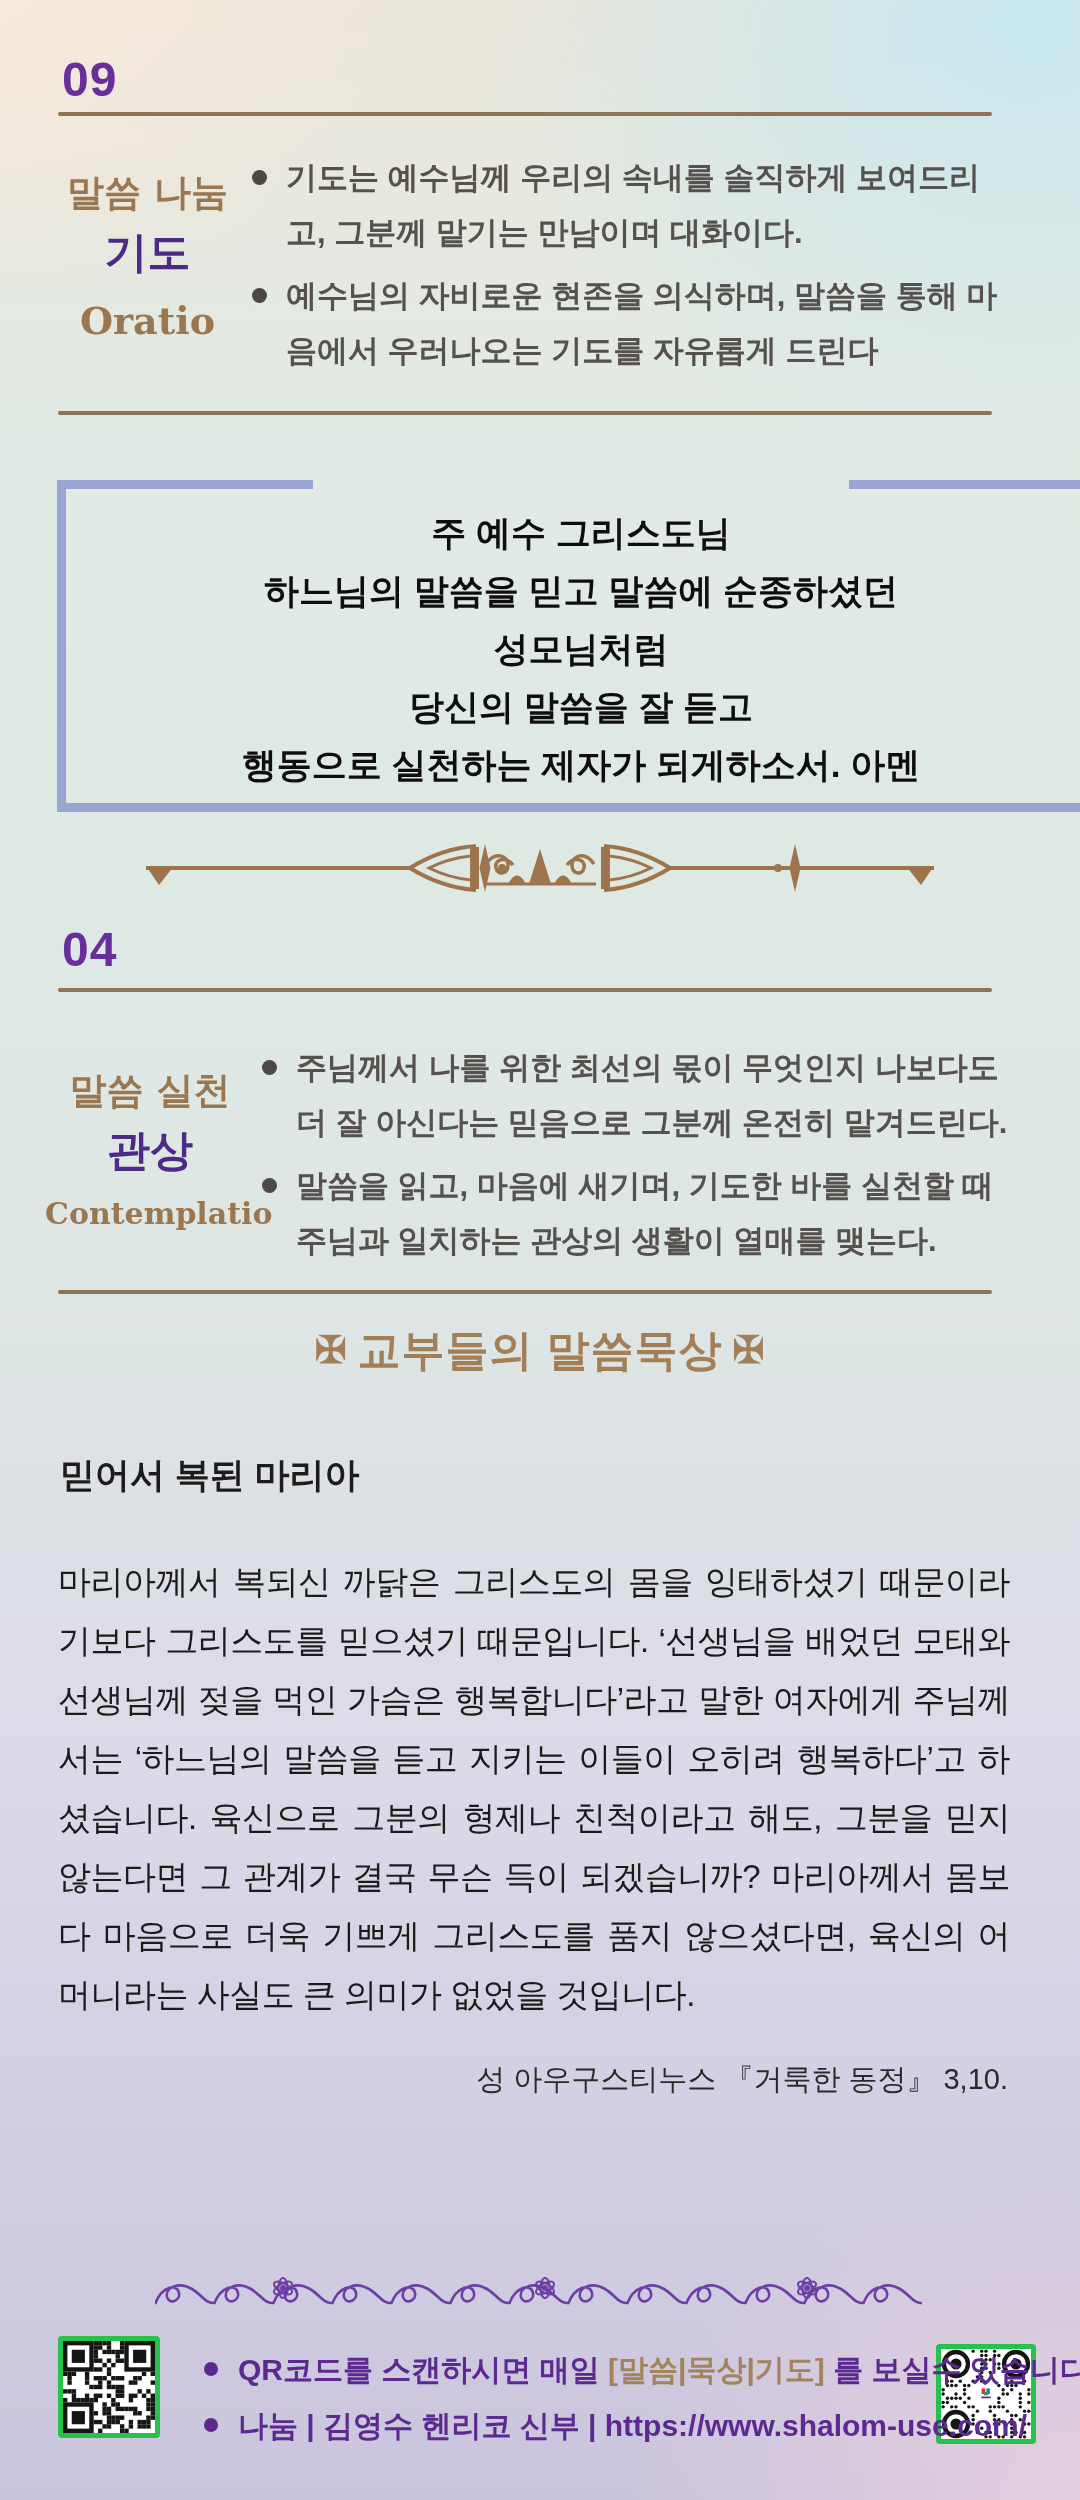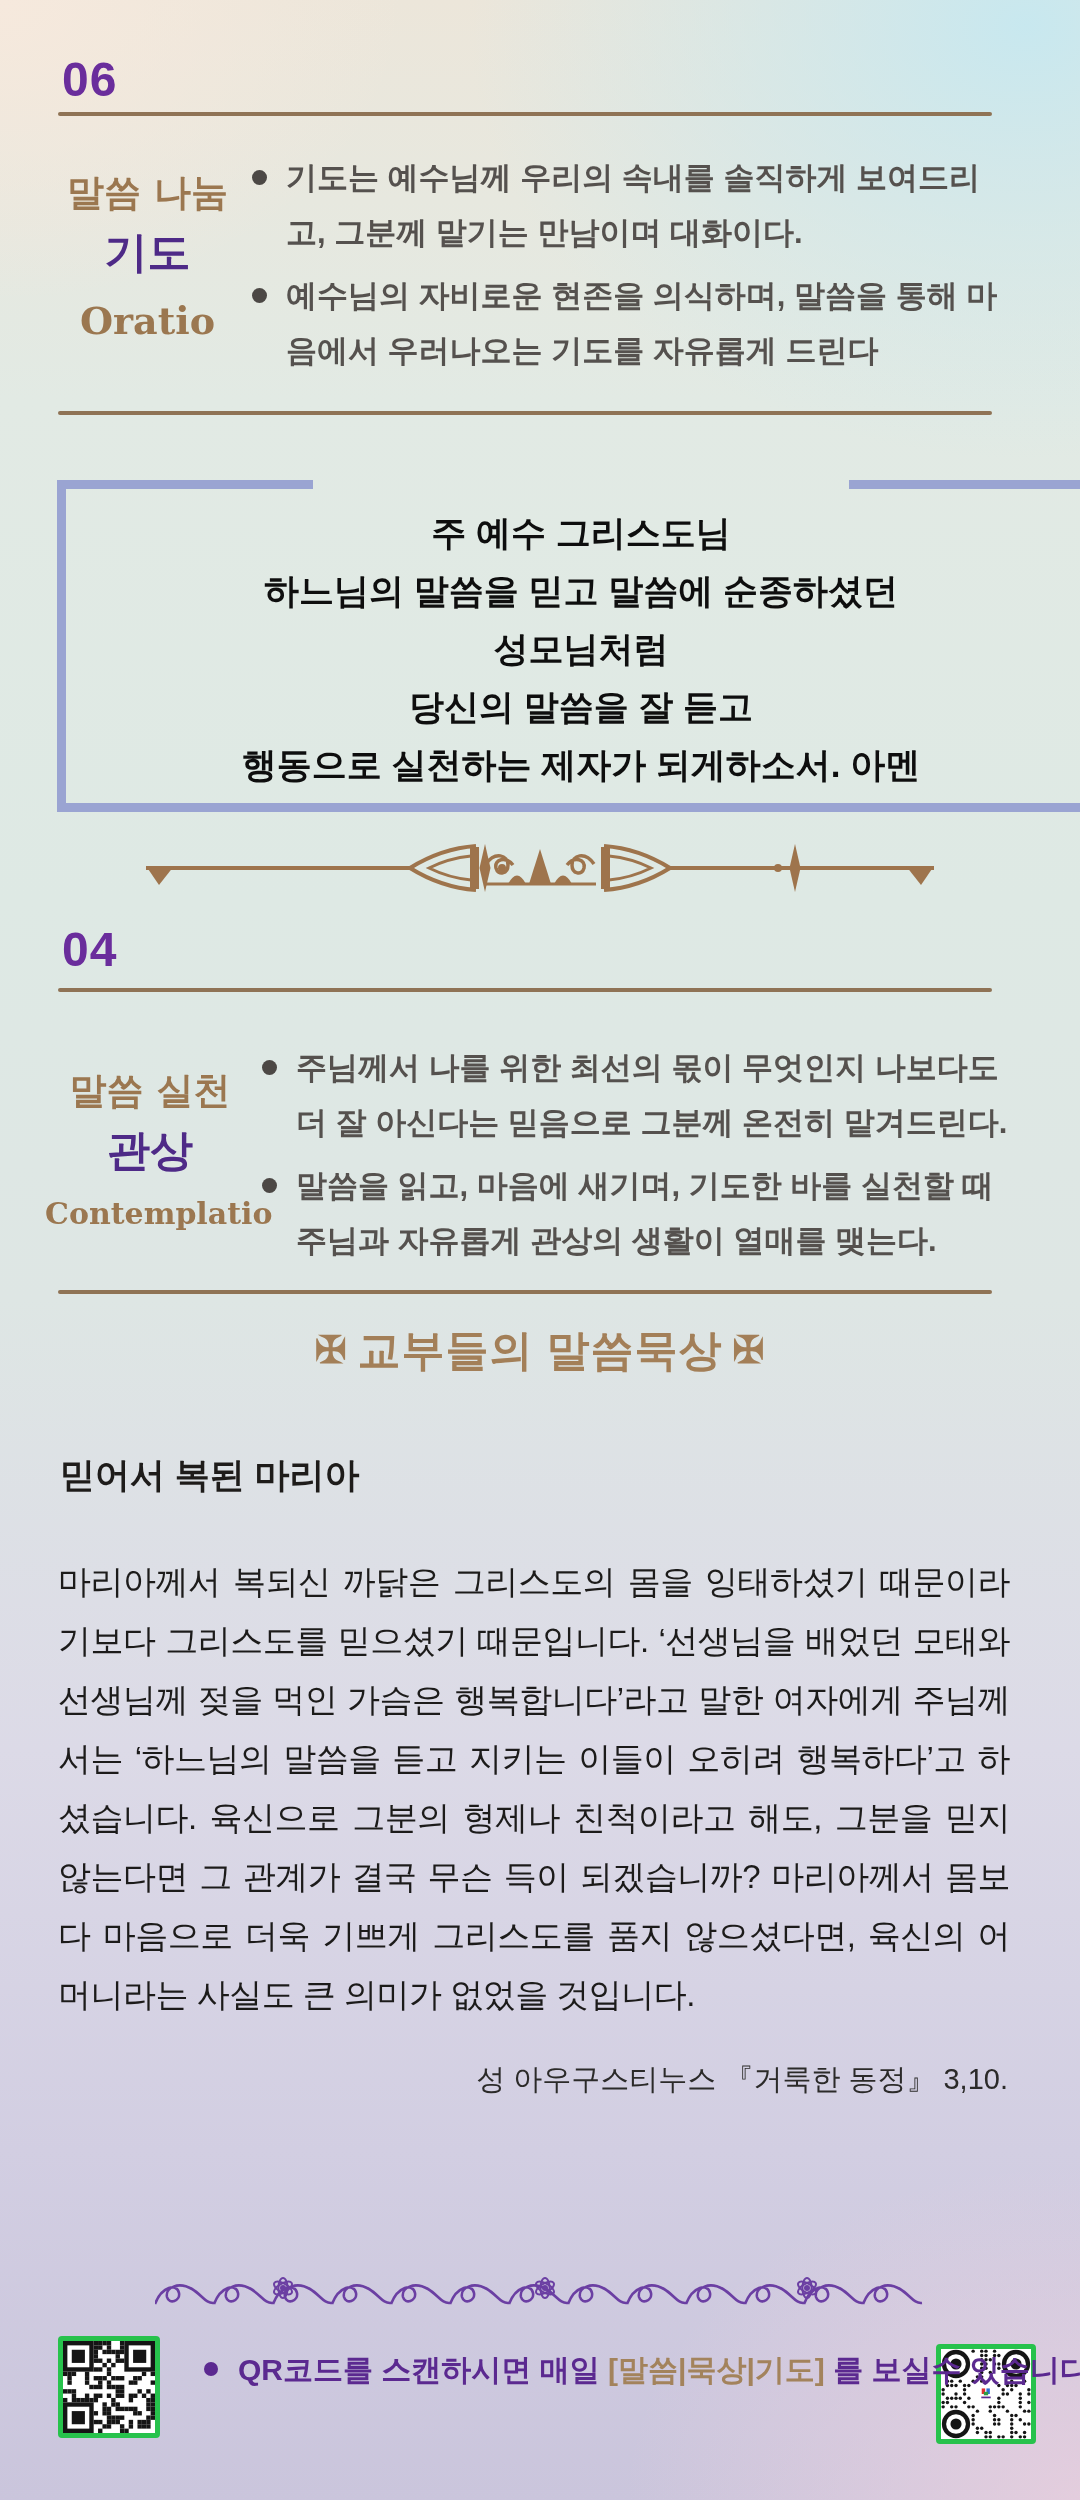--- a/index.html
+++ b/index.html
@@ -77,21 +77,21 @@
   }
   .hl-brown{color:#a3835c;}
   .qr{background:#fff;border:5px solid #27c24c;border-radius:4px;}
   .qr svg{display:block;}
 </style>
 </head>
 <body>
 
 <div class="page">
 
-  <div class="abs sec-num" style="left:62px;top:52px;">06</div>
+  <div class="abs sec-num" style="left:62px;top:52px;">09</div>
   <div class="abs rule" style="left:58px;top:112px;width:934px;"></div>
 
   <div class="abs label-col" style="left:50px;top:168px;width:195px;">
     <div class="label-kr-brown">말씀 나눔</div>
     <div class="label-kr-purple">기도</div>
     <div class="label-latin">Oratio</div>
   </div>
 
   <ul class="abs blist" style="left:246px;top:150px;width:756px;">
     <li>기도는 예수님께 우리의 속내를 솔직하게 보여드리고, 그분께 맡기는 만남이며 대화이다.</li>
@@ -143,21 +143,21 @@
   <div class="abs rule" style="left:58px;top:988px;width:934px;"></div>
 
   <div class="abs label-col" style="left:45px;top:1066px;width:210px;">
     <div class="label-kr-brown">말씀 실천</div>
     <div class="label-kr-purple">관상</div>
     <div class="label-latin small">Contemplatio</div>
   </div>
 
   <ul class="abs blist" style="left:256px;top:1040px;width:752px;">
     <li>주님께서 나를 위한 최선의 몫이 무엇인지 나보다도 더 잘 아신다는 믿음으로 그분께 온전히 맡겨드린다.</li>
-    <li>말씀을 읽고, 마음에 새기며, 기도한 바를 실천할 때 주님과 자유롭게 관상의 생활이 열매를 맺는다.</li>
+    <li>말씀을 읽고, 마음에 새기며, 기도한 바를 실천할 때 주님과 일치하는 관상의 생활이 열매를 맺는다.</li>
   </ul>
 
   <div class="abs rule" style="left:58px;top:1290px;width:934px;"></div>
 
   <div class="abs patristic-title" style="left:0;top:1322px;">
     <span class="cross">✠</span><span>교부들의 말씀묵상</span><span class="cross">✠</span>
   </div>
 
   <div class="abs sub-title" style="left:60px;top:1452px;">믿어서 복된 마리아</div>
 
@@ -466,15 +466,16 @@
         <rect x="87" y="87" width="36" height="36" fill="#fff"></rect>
         <rect x="95" y="92" width="8" height="13" fill="#e03131"></rect>
         <rect x="106" y="92" width="8" height="13" fill="#2b6fd4"></rect>
         <rect x="100" y="100" width="10" height="8" fill="#2f9e44"></rect>
         <rect x="94" y="111" width="22" height="4" fill="#5b2990"></rect>
       </svg>
   </div>
 
   <ul class="abs flist" style="left:200px;top:2350px;width:730px;">
     <li><span>QR코드를 스캔하시면 매일 </span><span class="hl-brown">[말씀|묵상|기도]</span><span> 를 보실수 있습니다</span></li>
+    <li>나눔 | 김영수 헨리코 신부 | https://www.shalom-use.com/</li>
   </ul>
 
 </div>
 
 </body></html>

